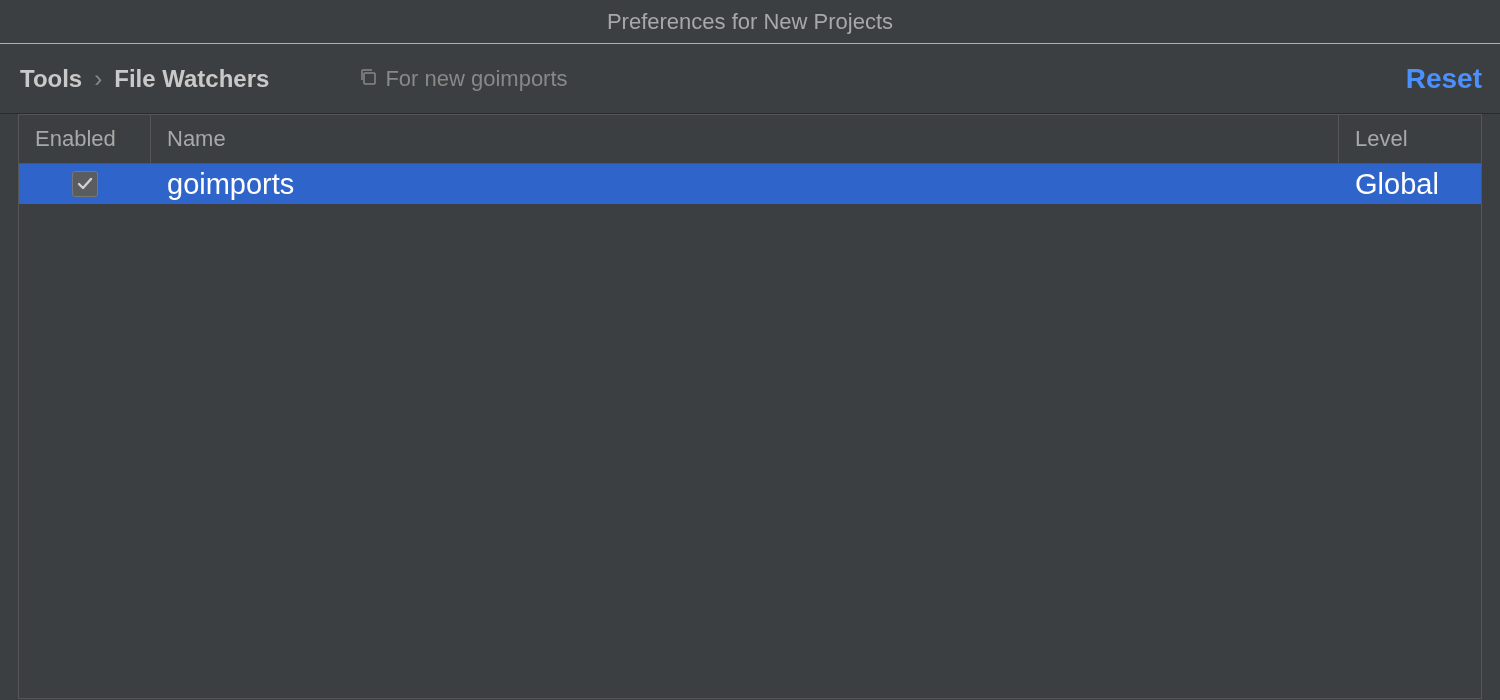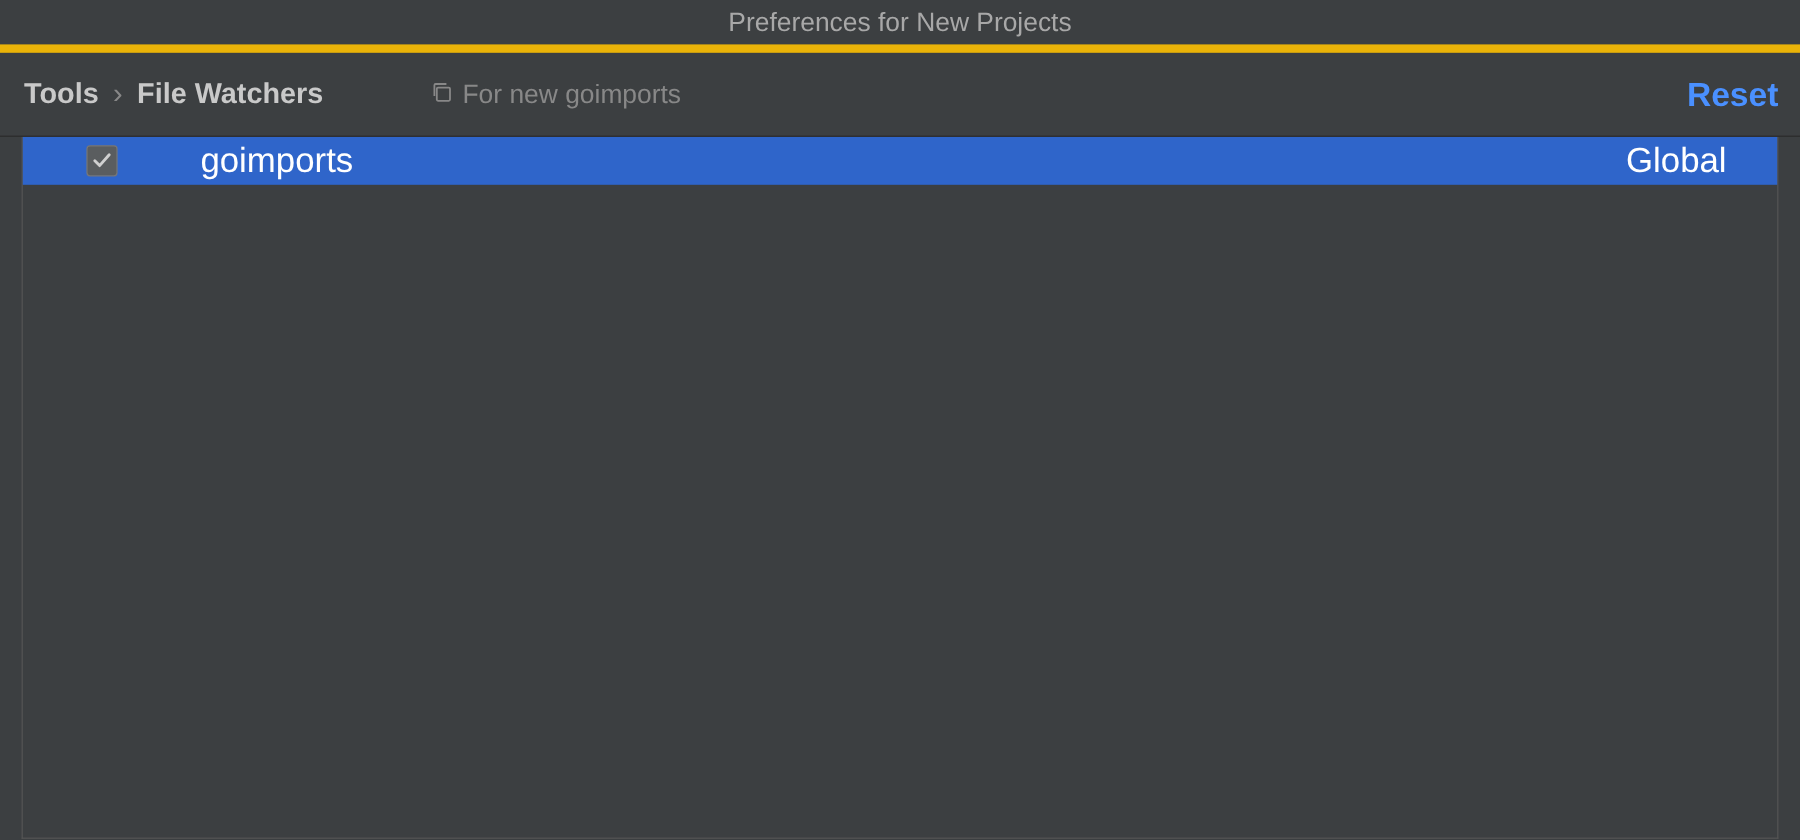--- a/index.html
+++ b/index.html
@@ -7,21 +7,21 @@
     width: 1500px;
     height: 700px;
     background: #3c3f41;
     font-family: -apple-system, BlinkMacSystemFont, "Segoe UI", Arial, sans-serif;
     color: #bbbbbb;
     overflow: hidden;
   }
   .titlebar {
     height: 44px;
     background: #3c3f41;
-    border-bottom: 7px solid #eab308;
+    border-bottom: 1px solid #eab308;
     display: flex;
     align-items: center;
     justify-content: center;
     font-size: 22px;
     color: #a8a8a8;
   }
   .breadcrumb-row {
     height: 70px;
     display: flex;
     align-items: center;
@@ -130,20 +130,25 @@
         <path d="M3 12 V3 a1 1 0 0 1 1 -1 h9"></path>
       </svg>
     </span>
     <span>For new goimports</span>
   </div>
   <span class="reset-link">Reset</span>
 </div>
 
 <div class="content">
   <div class="table-wrap">
+    <div class="thead">
+      <div class="th col-enabled">Enabled</div>
+      <div class="th col-name">Name</div>
+      <div class="th col-level">Level</div>
+    </div>
     <div class="trow">
       <div class="td col-enabled">
         <span class="checkbox">
           <svg width="18" height="18" viewBox="0 0 18 18">
             <path d="M3 9 L7 13 L15 4" stroke="#d0d0d0" stroke-width="2.4" fill="none" stroke-linecap="round" stroke-linejoin="round"></path>
           </svg>
         </span>
       </div>
       <div class="td col-name">goimports</div>
       <div class="td col-level">Global</div>

